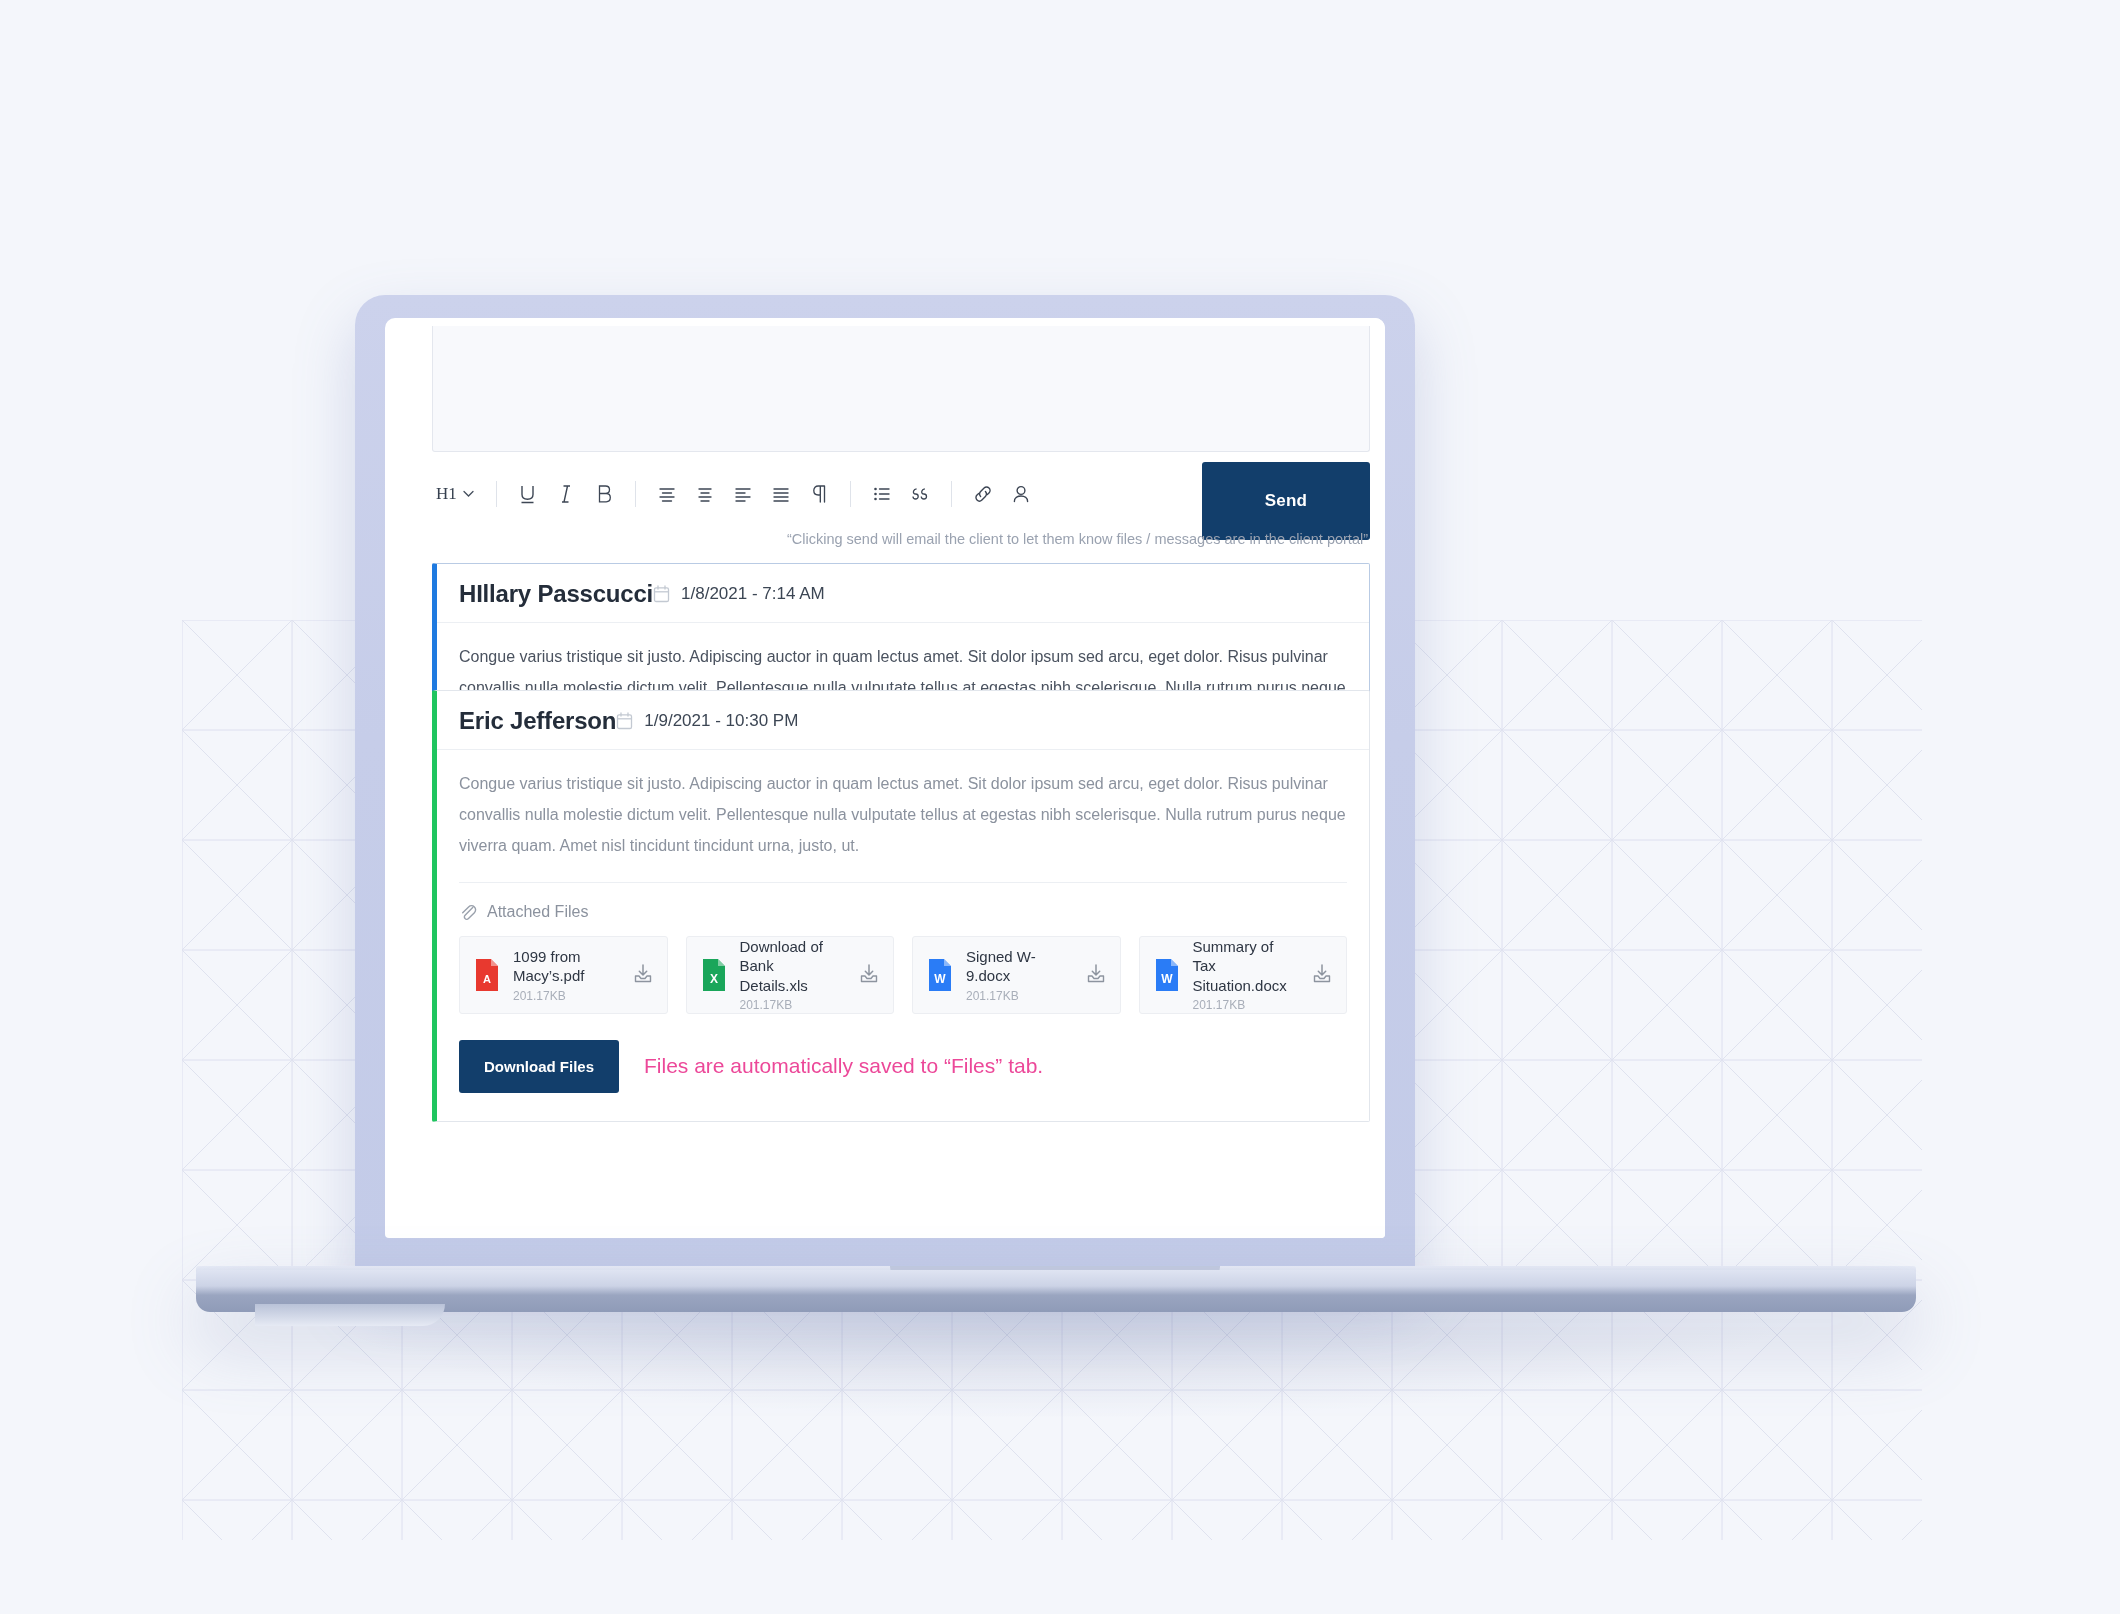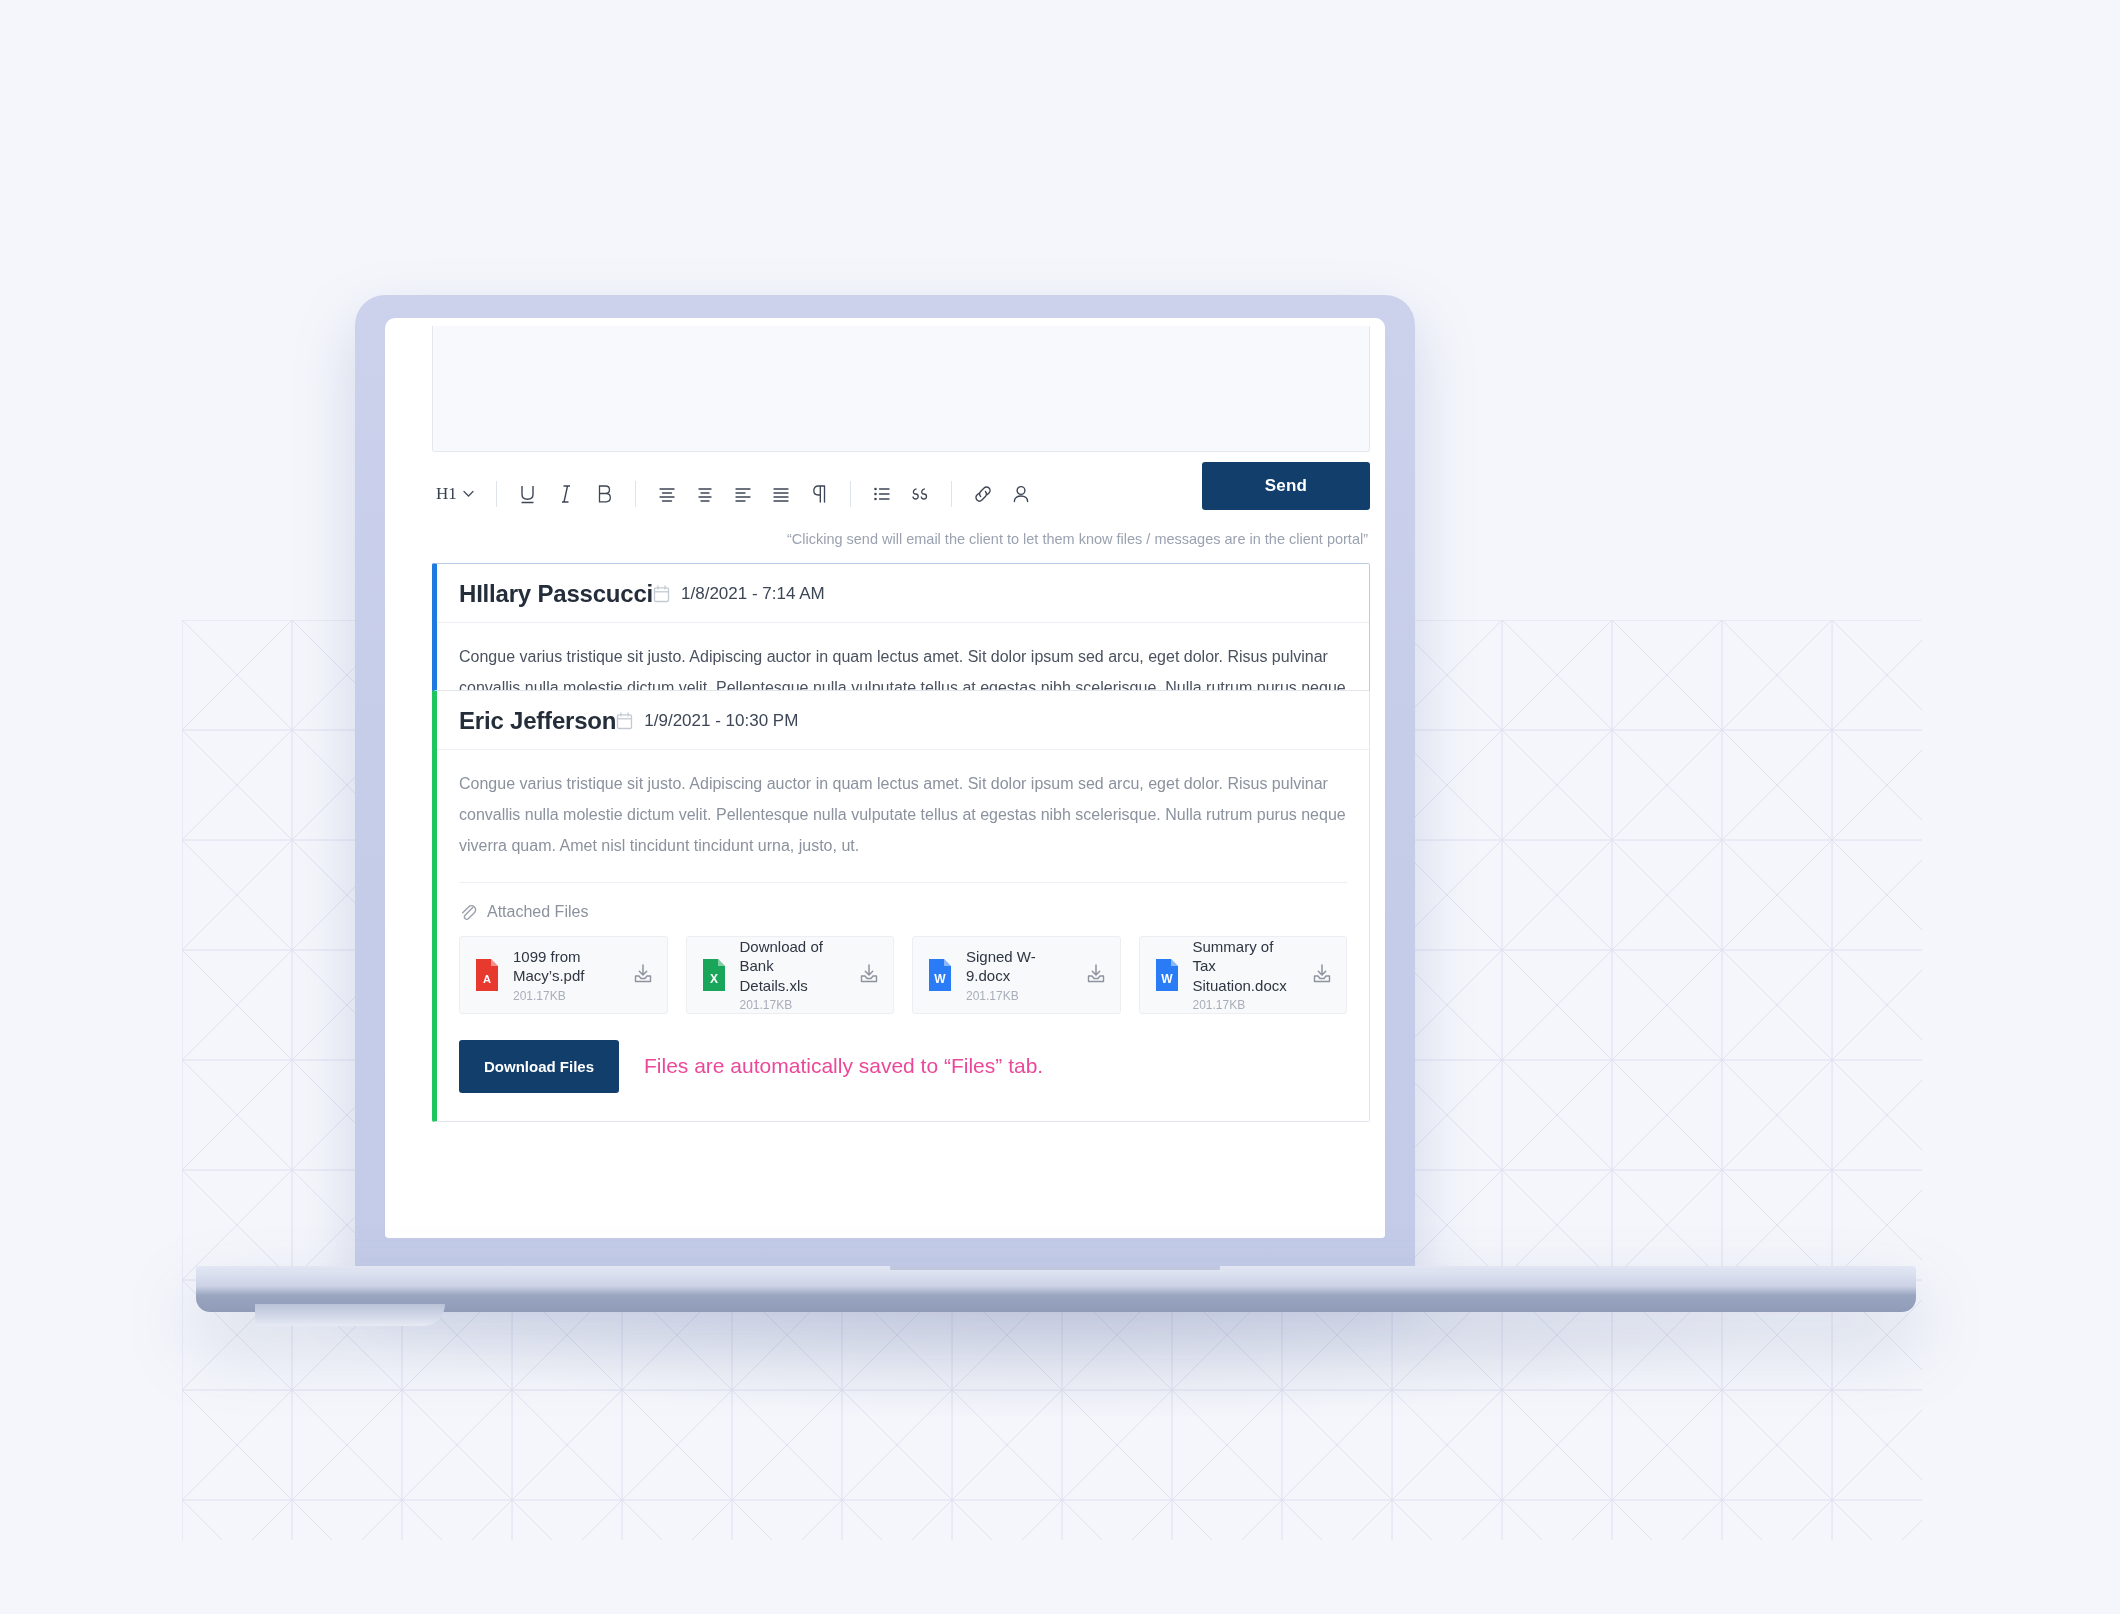--- a/index.html
+++ b/index.html
@@ -153,21 +153,21 @@
     background: #dfe3ea;
     margin: 0 12px;
   }
   .tb-spacer { flex: 1; }
 
   .send-btn {
     position: absolute;
     right: 0;
     top: -9px;
     width: 168px;
-    height: 48px;
+    height: 78px;
     background: #123e6b;
     color: #fff;
     border: none;
     border-radius: 3px;
     font-size: 17px;
     font-weight: bold;
     letter-spacing: .2px;
     cursor: pointer;
   }
 

